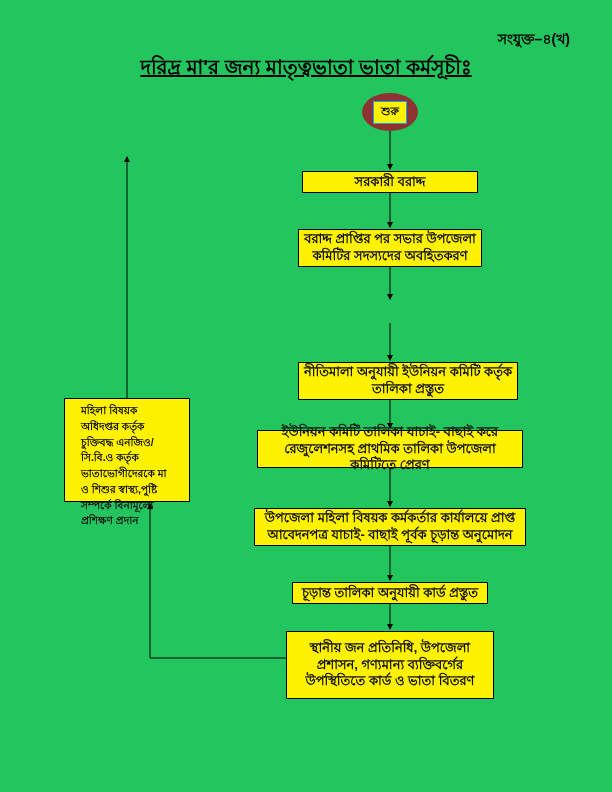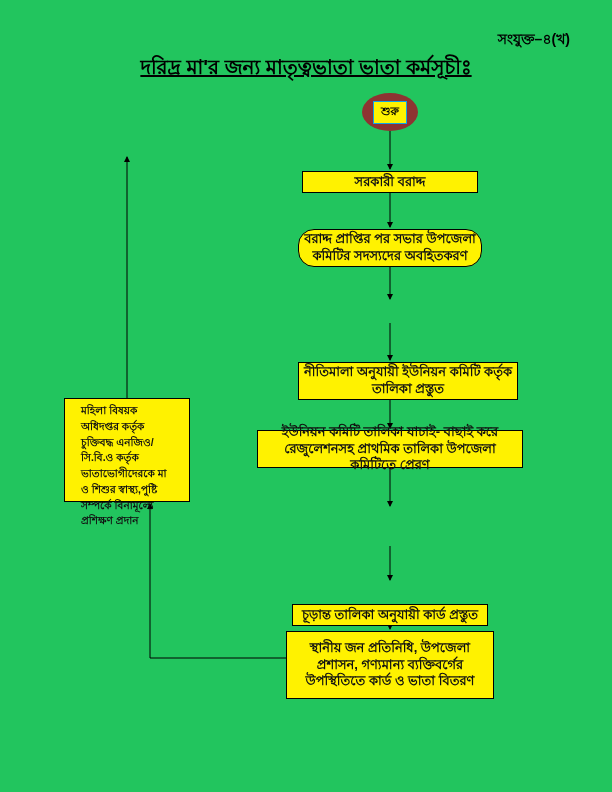--- a/index.html
+++ b/index.html
@@ -50,26 +50,26 @@
   .step{
     position:absolute;
     background:var(--box-fill);
     border:1px solid var(--box-border);
     display:flex;align-items:center;justify-content:center;
     text-align:center;
     font-size:13px;line-height:1.3;font-weight:600;color:#111;
     padding:1px 4px;
   }
   .step1{left:302px;top:171px;width:176px;height:22px;}
-  .step2{left:298px;top:229px;width:184px;height:38px;border-radius:16px;}
+  .step2{left:298px;top:229px;width:184px;height:38px;}
   .step3{left:302px;top:301px;width:176px;height:22px;}
   .step4{left:298px;top:362px;width:220px;height:38px;}
   .step5{left:257px;top:430px;width:266px;height:38px;}
   .step6{left:254px;top:508px;width:272px;height:38px;}
-  .step7{left:292px;top:604px;width:196px;height:22px;}
+  .step7{left:292px;top:582px;width:196px;height:22px;}
   .step8{left:286px;top:631px;width:208px;height:68px;}
   .side-note{
     position:absolute;left:64px;top:398px;width:126px;height:104px;
     background:var(--box-fill);
     border:1px solid var(--box-border);
     font-size:10.5px;line-height:1.5;font-weight:600;color:#111;
     text-align:left;
     padding:4px 16px;
   }
 </style>
@@ -117,20 +117,23 @@
 
 
   <div class="step step4">
     <span>নীতিমালা অনুযায়ী ইউনিয়ন কমিটি কর্তৃক তালিকা প্রস্তুত</span>
   </div>
 
   <div class="step step5">
     <span>ইউনিয়ন কমিটি তালিকা যাচাই- বাছাই করে রেজুলেশনসহ প্রাথমিক তালিকা উপজেলা কমিটিতে প্রেরণ</span>
   </div>
 
+  <div class="step step6">
+    <span>উপজেলা মহিলা বিষয়ক কর্মকর্তার কার্যালয়ে প্রাপ্ত আবেদনপত্র যাচাই- বাছাই পূর্বক চূড়ান্ত অনুমোদন</span>
+  </div>
 
   <div class="step step7">
     <span>চূড়ান্ত তালিকা অনুযায়ী কার্ড প্রস্তুত</span>
   </div>
 
   <div class="step step8">
     <span>স্থানীয় জন প্রতিনিধি, উপজেলা প্রশাসন, গণ্যমান্য ব্যক্তিবর্গের উপস্থিতিতে কার্ড ও ভাতা বিতরণ</span>
   </div>
 
   <div class="side-note">

